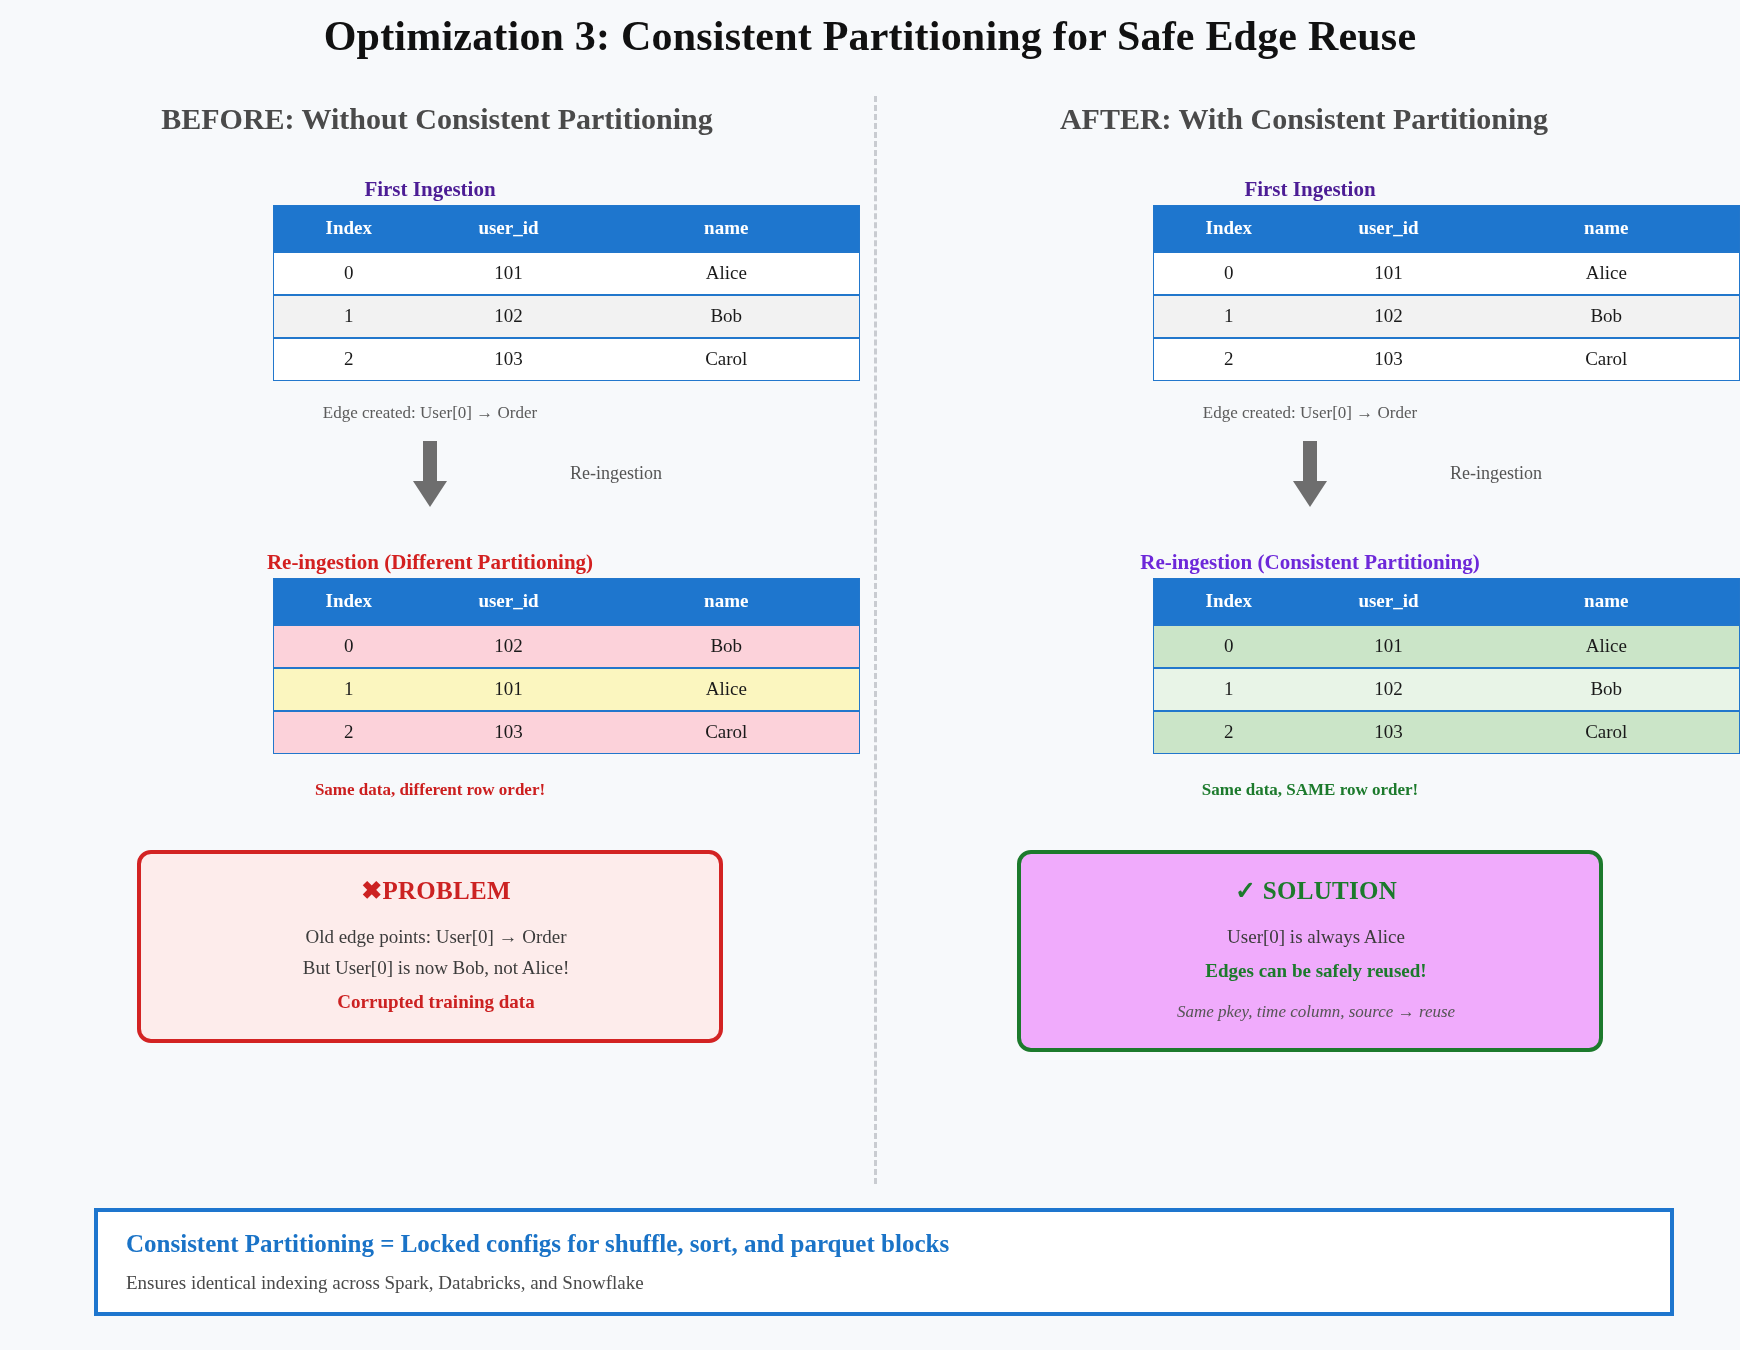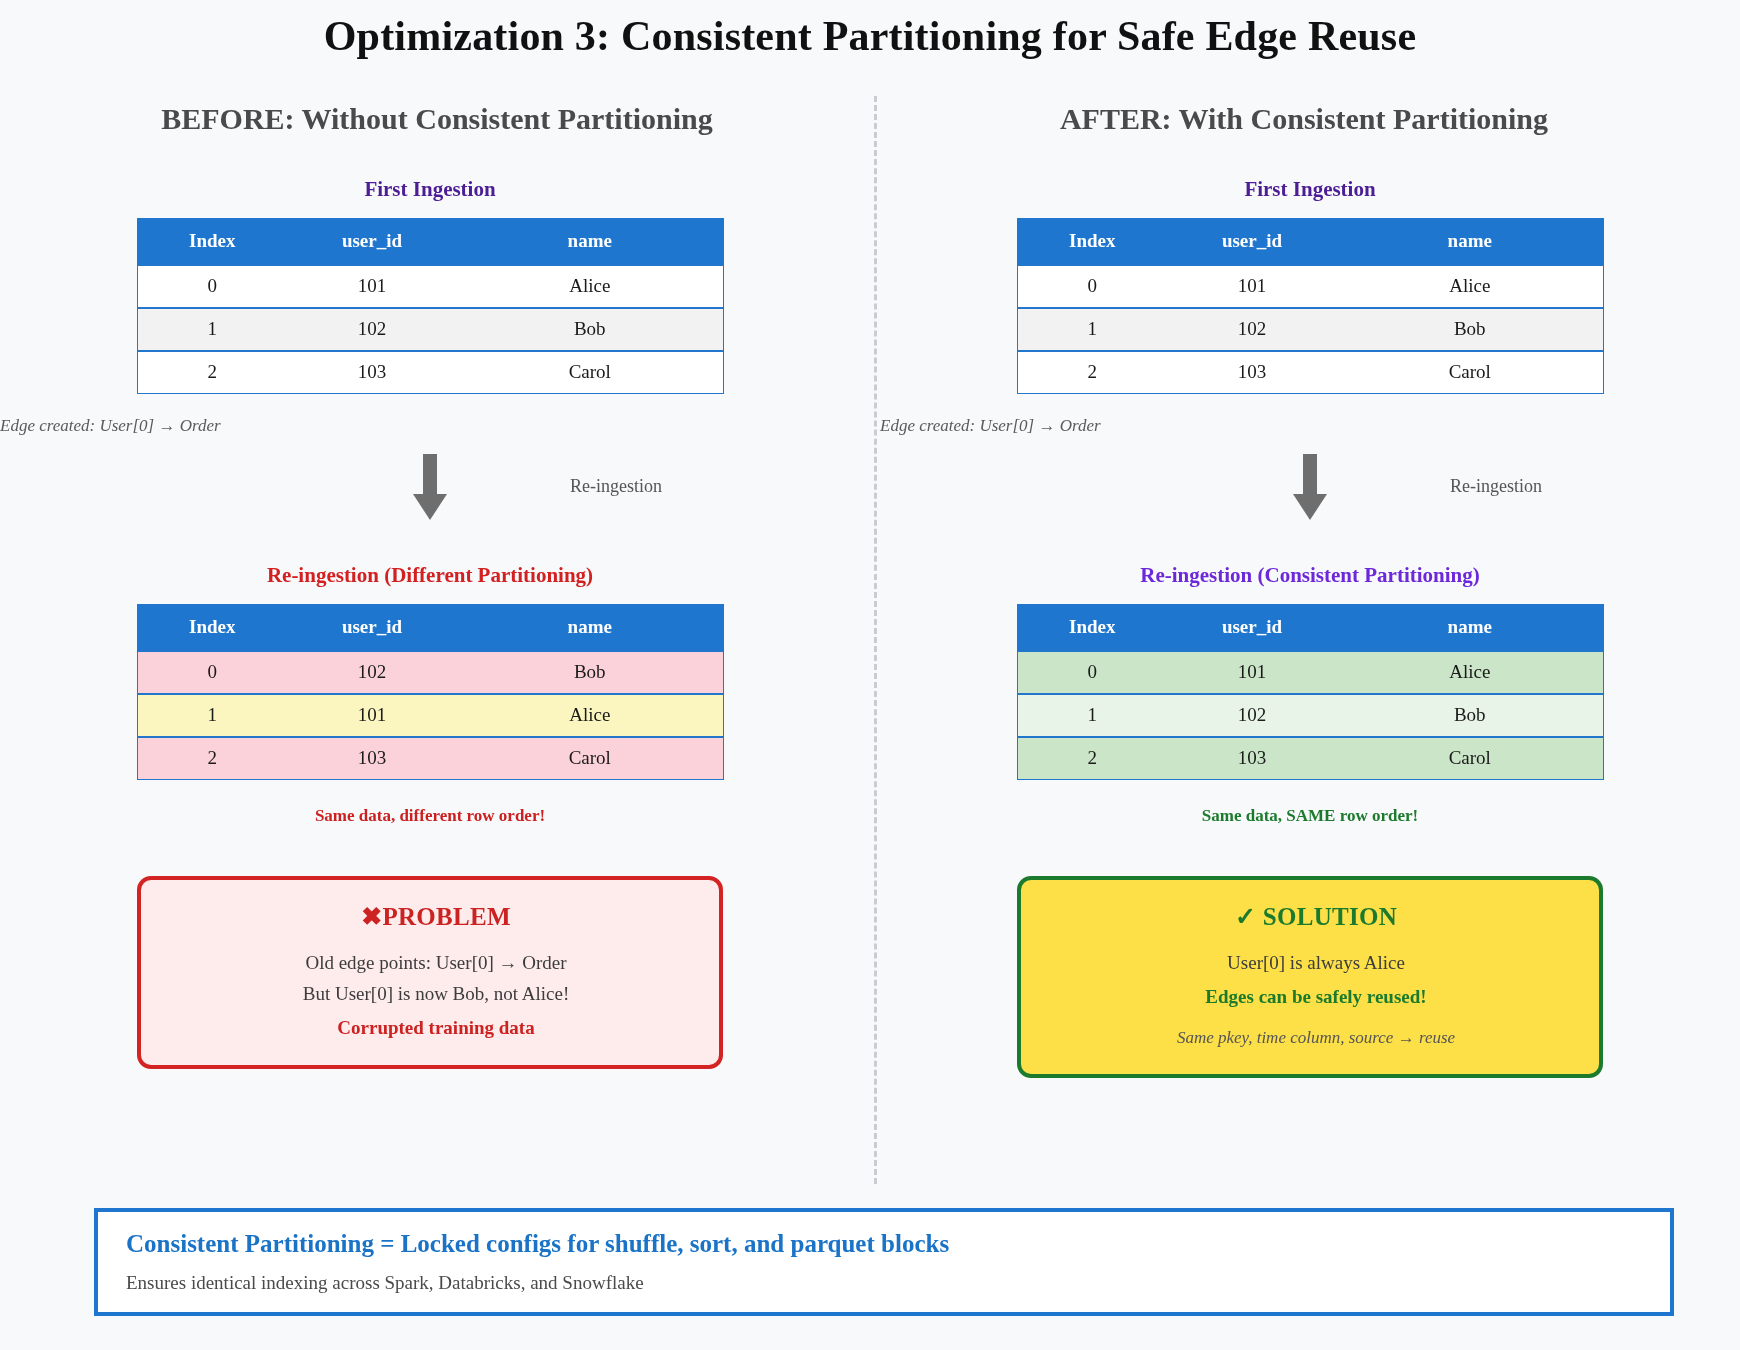--- a/index.html
+++ b/index.html
@@ -58,21 +58,21 @@
     font-weight: bold;
     margin-top: 34px;
     height: 26px;
     line-height: 26px;
   }
   .stage-label.blue  { color: #4c1d95; }
   .stage-label.red   { color: #d32020; }
   .stage-label.green { color: #6d28d9; }
 
   
-  .tbl-wrap { display: flex; justify-content: center; margin-top: 16px; }
+  .tbl-wrap { display: flex; justify-content: flex-end; margin-top: 3px; }
   table.dtable {
     width: 586px;
     border-collapse: collapse;
     table-layout: fixed;
     background: #ffffff;
     border: 1px solid #2277cc;
   }
   table.dtable th {
     background: #1e76ce;
     color: #ffffff;
@@ -97,22 +97,21 @@
 
   tr.row-white td { background: #ffffff; }
   tr.row-grey  td { background: #f2f2f2; }
   tr.row-pink  td { background: #fcd2da; }
   tr.row-yellow td { background: #fbf6bf; }
   tr.row-green td { background: #cbe5c8; }
   tr.row-lgreen td { background: #e8f4e7; }
 
   
   .edge-note {
-    text-align: left;
-    font-style: italic;
+    text-align: center;
     font-size: 17px;
     color: #5b5b5b;
     margin-top: 22px;
     height: 22px;
   }
   .row-order-note {
     text-align: center;
     font-size: 17px;
     font-weight: bold;
     margin-top: 26px;
@@ -161,21 +160,21 @@
     margin: 48px auto 0 auto;
     border-radius: 14px;
     padding: 22px 8px 26px 20px;
     text-align: center;
   }
   .callout.problem {
     background: #fdeceb;
     border: 4px solid #d32323;
   }
   .callout.solution {
-    background: #fde047;
+    background: #f0abfc;
     border: 4px solid #1c7a2c;
   }
   .callout-title {
     font-size: 25px;
     font-weight: bold;
     margin-bottom: 16px;
     letter-spacing: 0.3px;
   }
   .callout.problem .callout-title { color: #cc2222; }
   .callout.solution .callout-title { color: #1c7a2c; }

